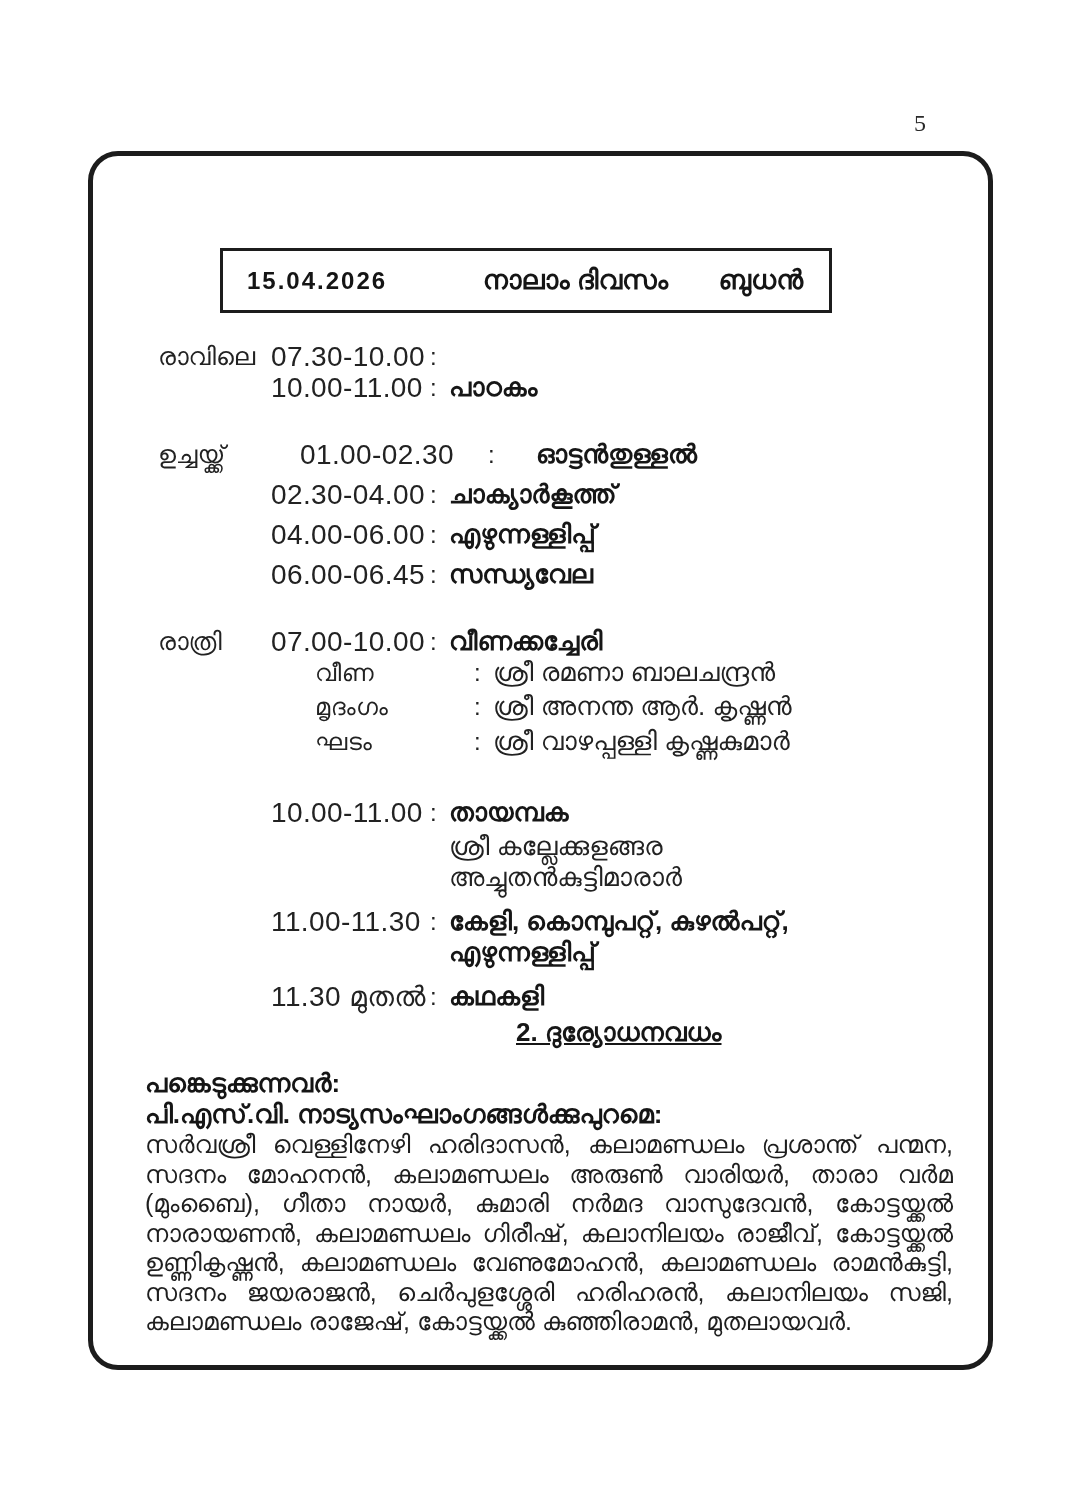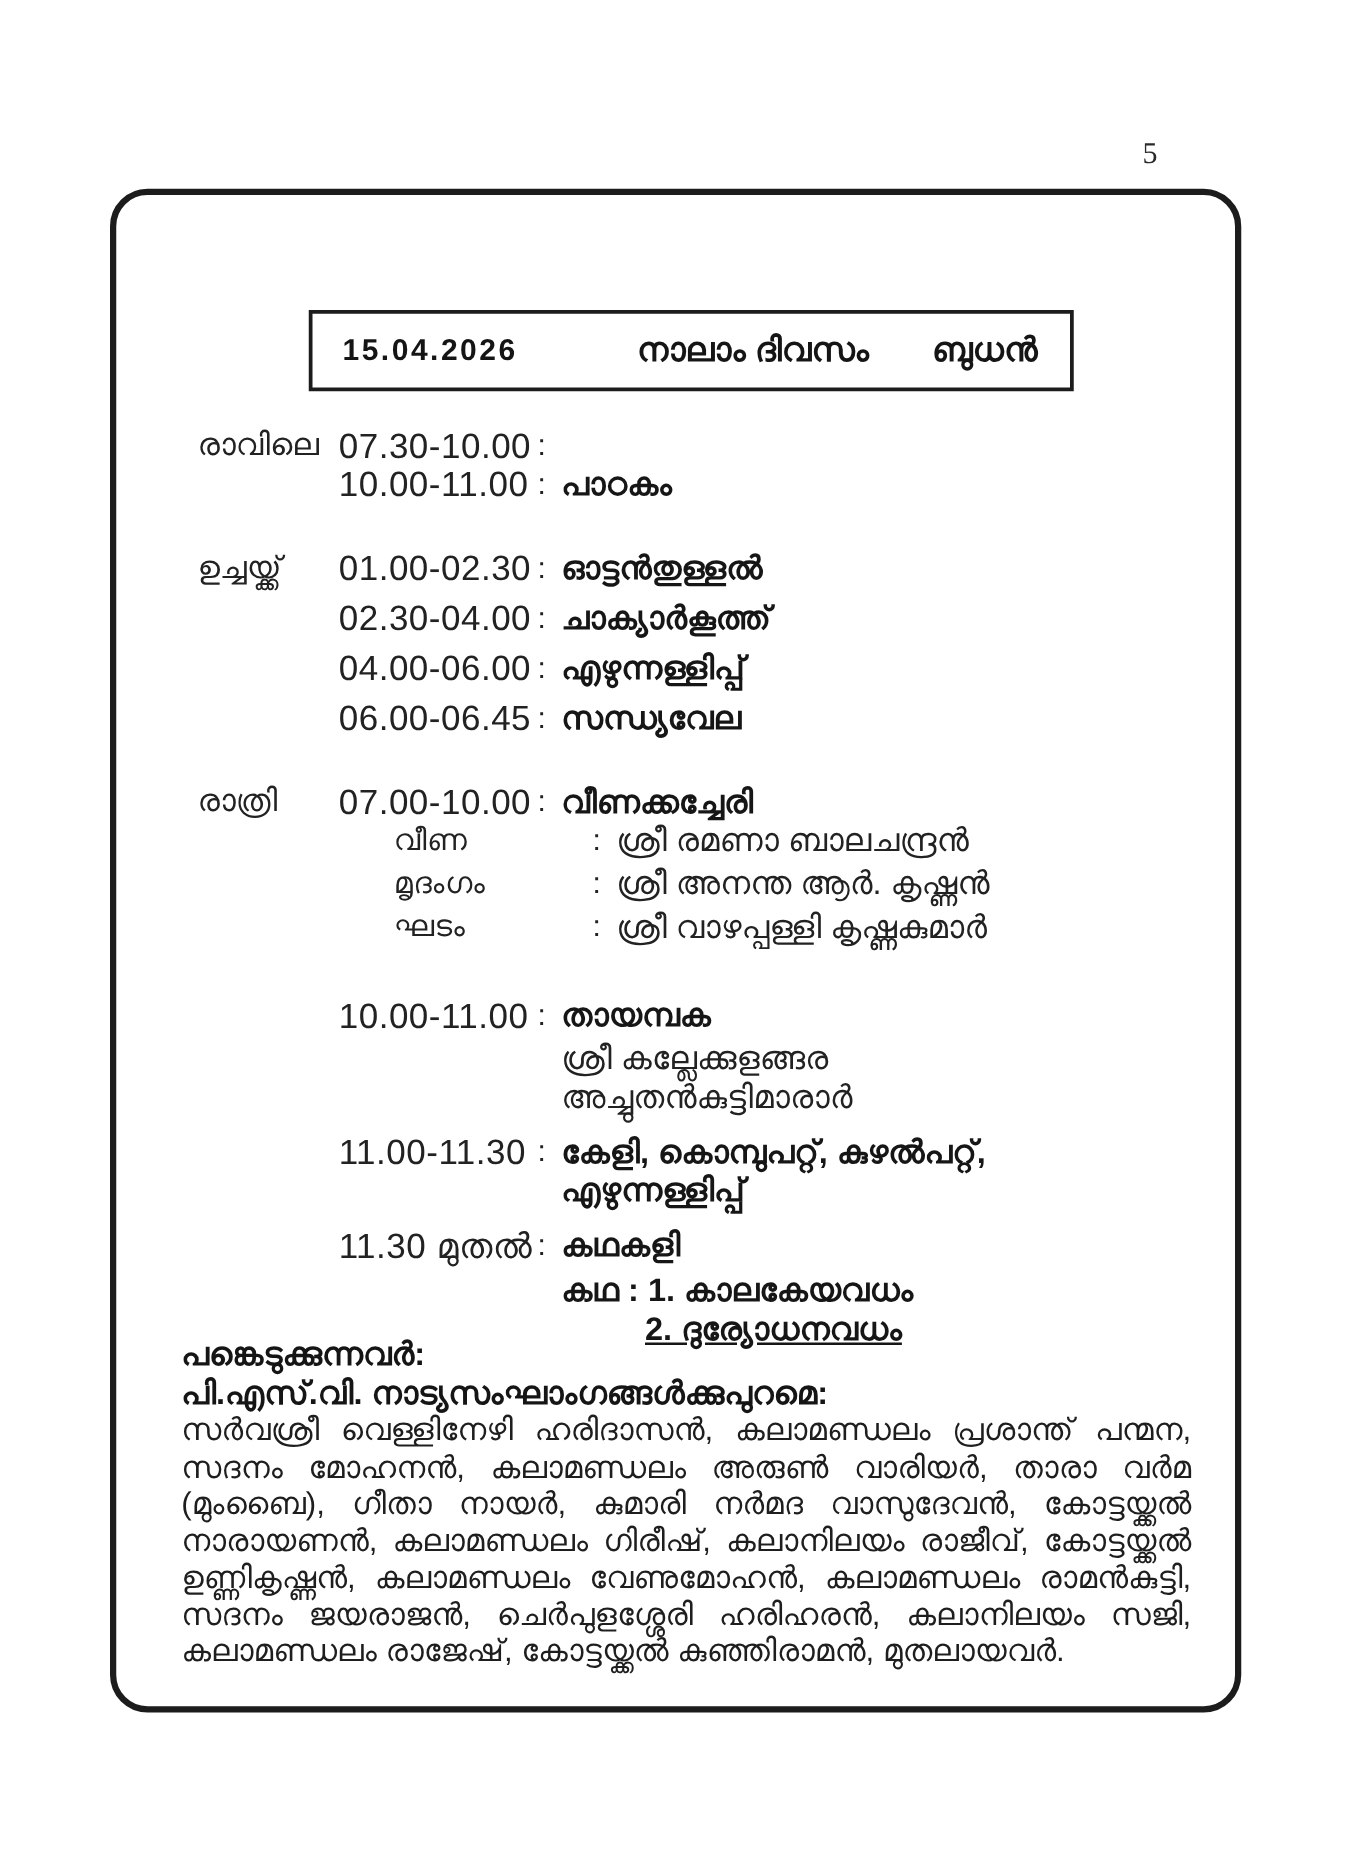--- a/index.html
+++ b/index.html
@@ -24,21 +24,21 @@
     position: absolute;
     left: 88px; top: 151px;
     width: 905px; height: 1219px;
     border: 5px solid #1c1c1c;
     border-radius: 30px;
     background: #ffffff;
   }
   
   .header-box {
     position: absolute;
-    left: 154px; top: 92px;
+    left: 127px; top: 92px;
     width: 612px; height: 65px;
     border: 3px solid #1c1c1c;
     display: flex;
     align-items: center;
     justify-content: space-between;
     padding: 0 26px 0 24px;
   }
   .header-date {
     font-size: 24px;
     font-weight: bold;
@@ -56,21 +56,21 @@
     position: absolute;
     left: 65px; top: 185px;
     width: 740px;
   }
   .row {
     display: flex;
     align-items: flex-start;
     min-height: 31px;
     line-height: 31px;
   }
-  .row:nth-child(3)  { margin-top: 36px; }
+  .row:nth-child(3)  { margin-top: 36px; gap: 29px; }
   .row:nth-child(4),
   .row:nth-child(5),
   .row:nth-child(6)  { margin-top: 9px; }
   .row:nth-child(7)  { margin-top: 36px; }
   .row:nth-child(9)  { margin-top: 3px; }
   .row:nth-child(10) { margin-top: 4px; }
   .row:nth-child(11) { margin-top: 40px; }
   .row:nth-child(12) { margin-top: 3px; }
   .row:nth-child(13) { margin-top: 13px; }
   .row:nth-child(14) { margin-top: 13px; }
@@ -224,26 +224,20 @@
       <span class="col-desc bold">കേളി, കൊമ്പുപറ്റ്, കുഴൽപറ്റ്, എഴുന്നള്ളിപ്പ്</span>
     </div>
 
     <div class="row">
       <span class="col-session"></span>
       <span class="col-time">11.30 മുതൽ</span>
       <span class="col-colon">:</span>
       <span class="col-desc bold">കഥകളി</span>
     </div>
 
-    <div class="row">
-      <span class="col-session"></span>
-      <span class="col-time"></span>
-      <span class="col-colon"></span>
-      <span class="col-desc bold">കഥ : 1. കാലകേയവധം</span>
-    </div>
 
     <div class="row">
       <span class="col-session"></span>
       <span class="col-time"></span>
       <span class="col-colon"></span>
       <span class="col-desc bold indent2">2. ദുര്യോധനവധം</span>
     </div>
 
   </div>
 

